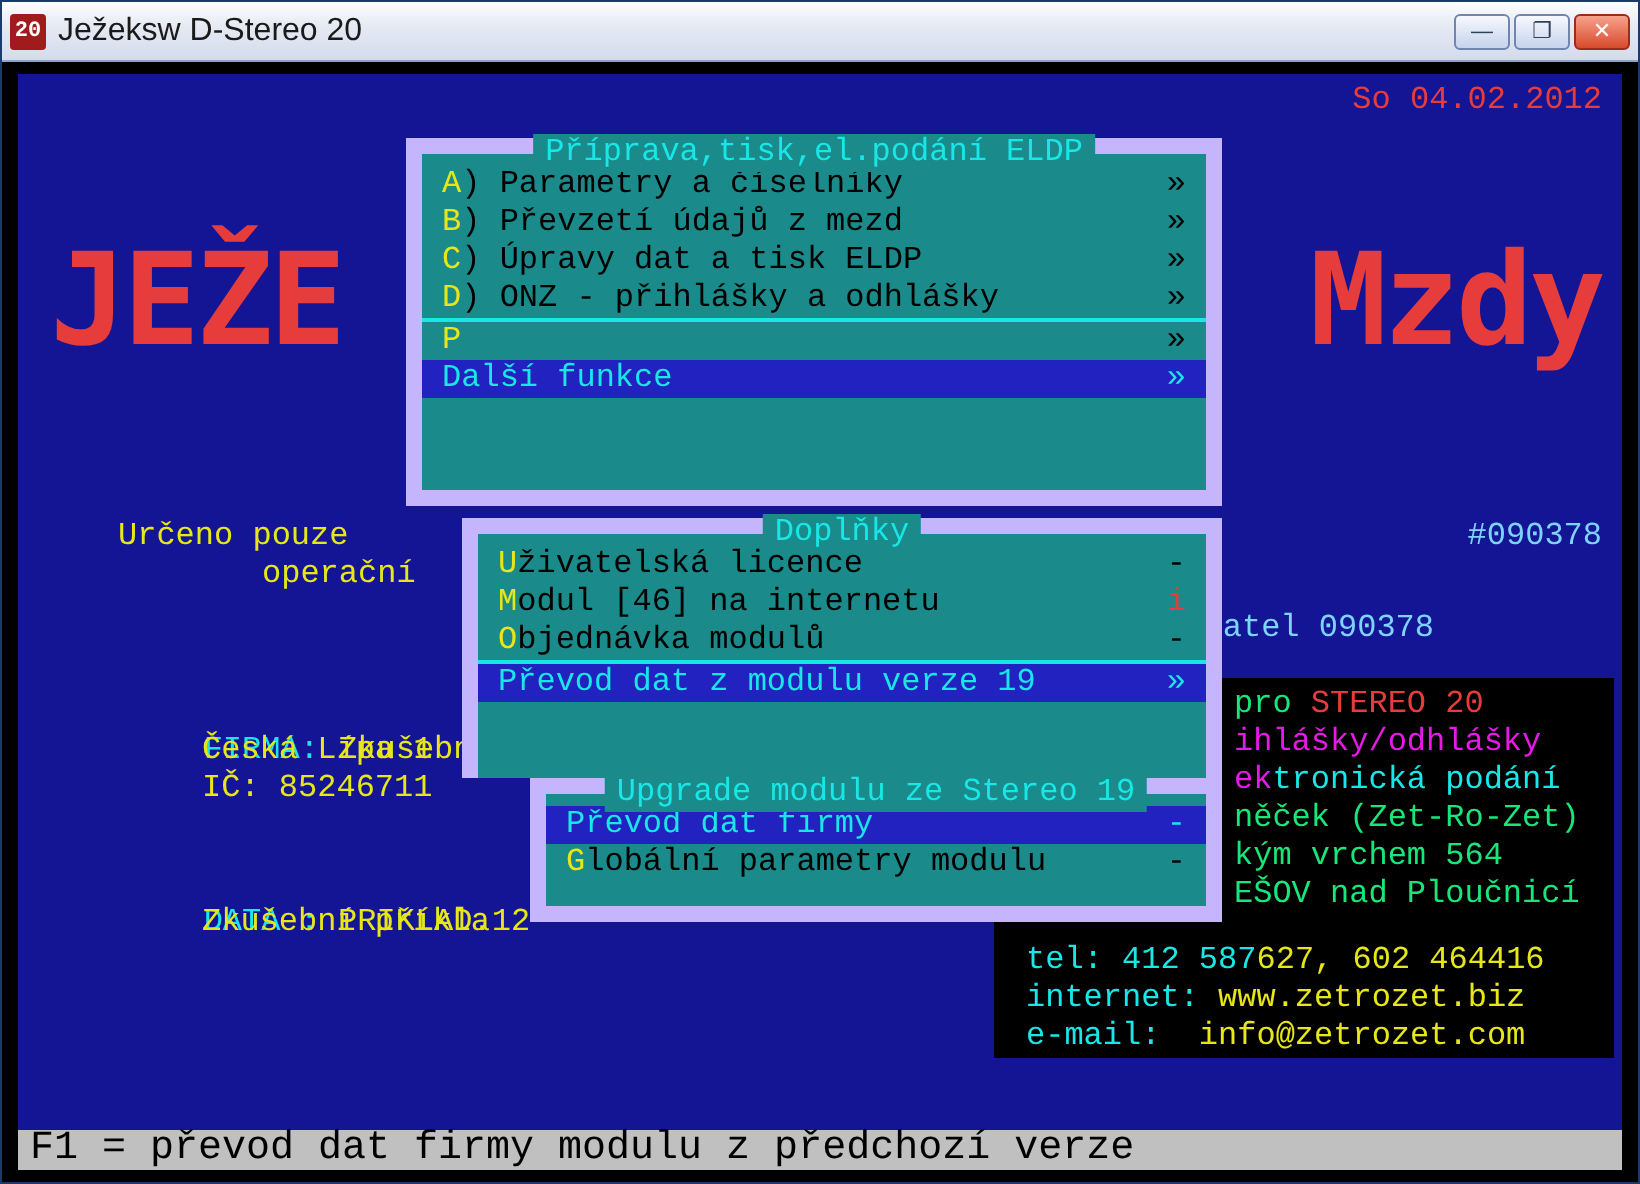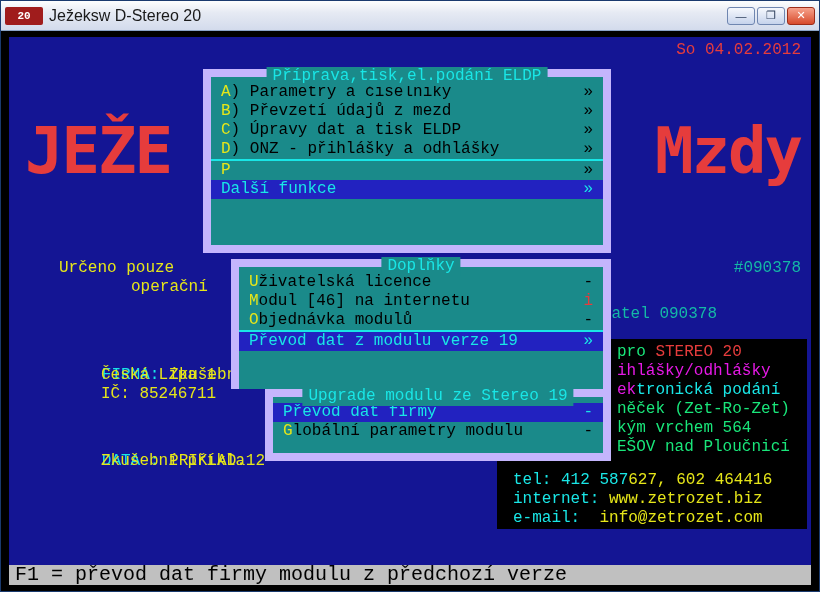--- a/index.html
+++ b/index.html
@@ -1,29 +1,29 @@
 <!DOCTYPE html>
 <html><head>
 <meta charset="utf-8">
 <style>
   * { margin:0; padding:0; box-sizing:border-box; }
   html,body { width:820px; height:592px; overflow:hidden; font-family:"Consolas","Courier New",monospace; background:#ece9d8; }
   .window { width:820px; height:592px; border:1px solid #1a3a6e; background:#fff; display:flex; flex-direction:column; }
   .titlebar { height:30px; background:linear-gradient(#fdfefe,#e6eaf3 40%,#d3dbec); display:flex; align-items:center; padding:0 4px; border-bottom:1px solid #8ba4c9; }
-  .app-icon { width:38px; height:18px; background:#a01c1c; color:#fff; font-size:11px; font-weight:bold; display:flex; align-items:center; justify-content:center; border-radius:2px; }
+  .app-icon { width:18px; height:18px; background:#a01c1c; color:#fff; font-size:11px; font-weight:bold; display:flex; align-items:center; justify-content:center; border-radius:2px; }
   .title-text { margin-left:6px; font-size:16px; color:#1a1a1a; font-family:"Segoe UI",sans-serif; flex:1; }
   .win-btns { display:flex; gap:2px; }
   .win-btn { width:28px; height:18px; border:1px solid #6f86b0; border-radius:3px; background:linear-gradient(#f6f8fd,#c6d3ec); display:flex; align-items:center; justify-content:center; font-family:sans-serif; font-size:11px; color:#30415e; }
   .win-close { background:linear-gradient(#f7a28c,#d74a2c); color:#fff; border-color:#9c2c18; }
   .screen { flex:1; background:#000; padding:6px 8px; position:relative; }
   .dos { position:absolute; inset:6px 8px 24px 8px; background:#141594; color:#d0d0d0; font-size:16px; line-height:19px; letter-spacing:0; }
   .row { position:absolute; left:0; right:0; white-space:pre; padding-left:6px; }
   .cyan { color:#19e6e6; }
   .yellow { color:#e6e619; }
-  .orange { color:#14b8a6; }
+  .orange { color:#7dd3fc; }
   .red { color:#e63c3c; }
   .green { color:#19e67a; }
   .magenta { color:#e619e6; }
   .bg-black { background:#000; }
   .menu { position:absolute; background:#1a8a8a; }
   .menu-border { border:8px solid #c4b5fd; }
   .menu-title { position:absolute; top:-10px; left:50%; transform:translateX(-50%); background:#1a8a8a; color:#19e6e6; padding:0 6px; white-space:nowrap; }
   .mi { color:#000; padding:0 10px; display:flex; white-space:pre; }
   .mi .hot { color:#e6e619; }
   .mi-arrow { margin-left:auto; color:#000; padding-left:4px; }

